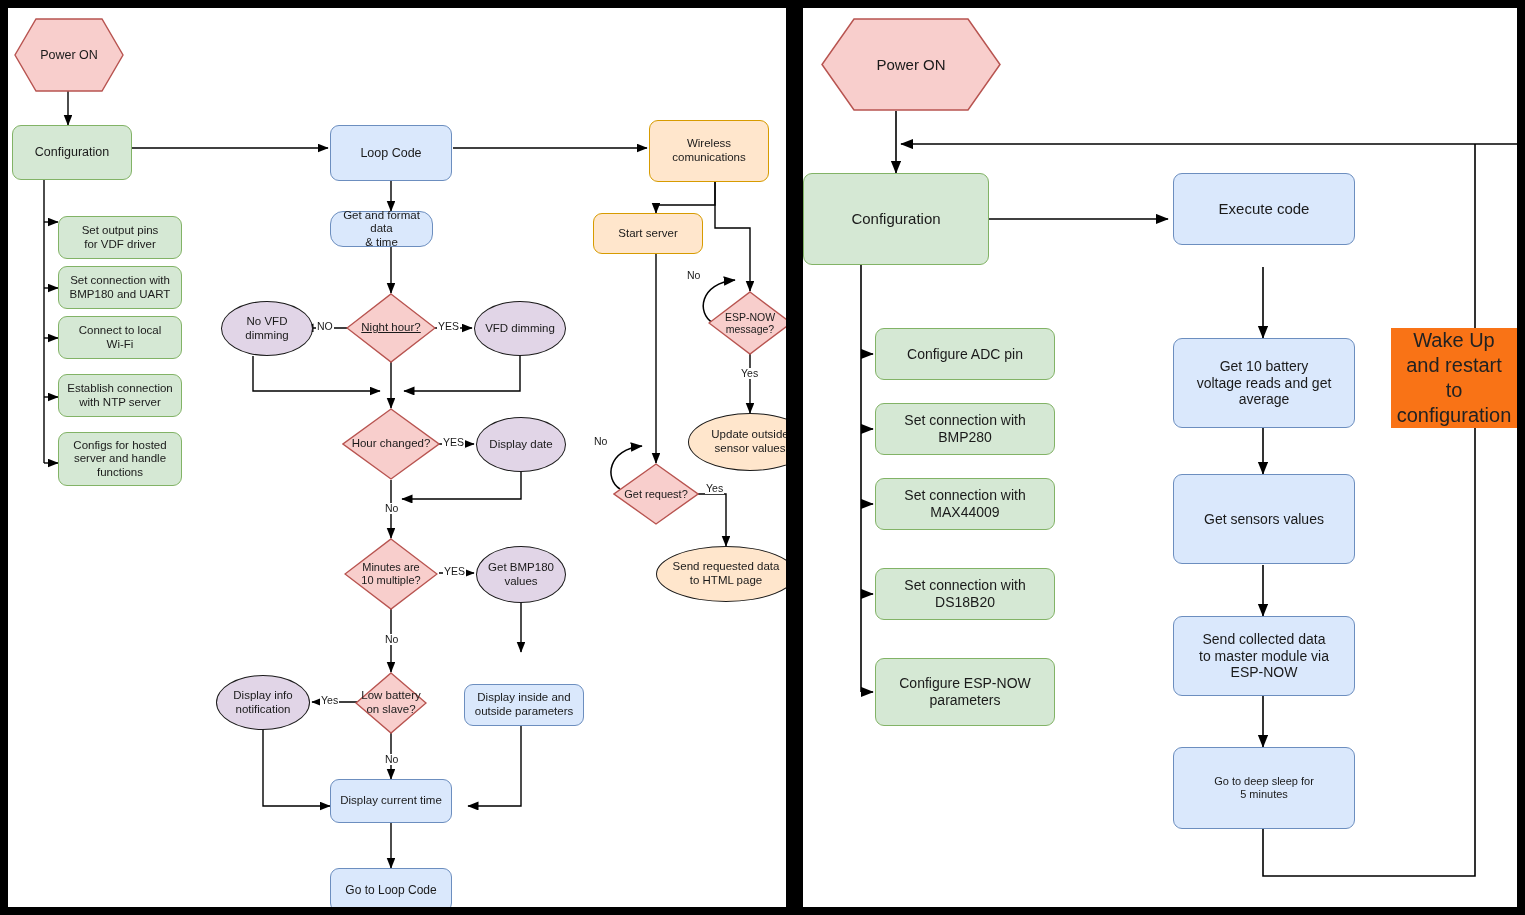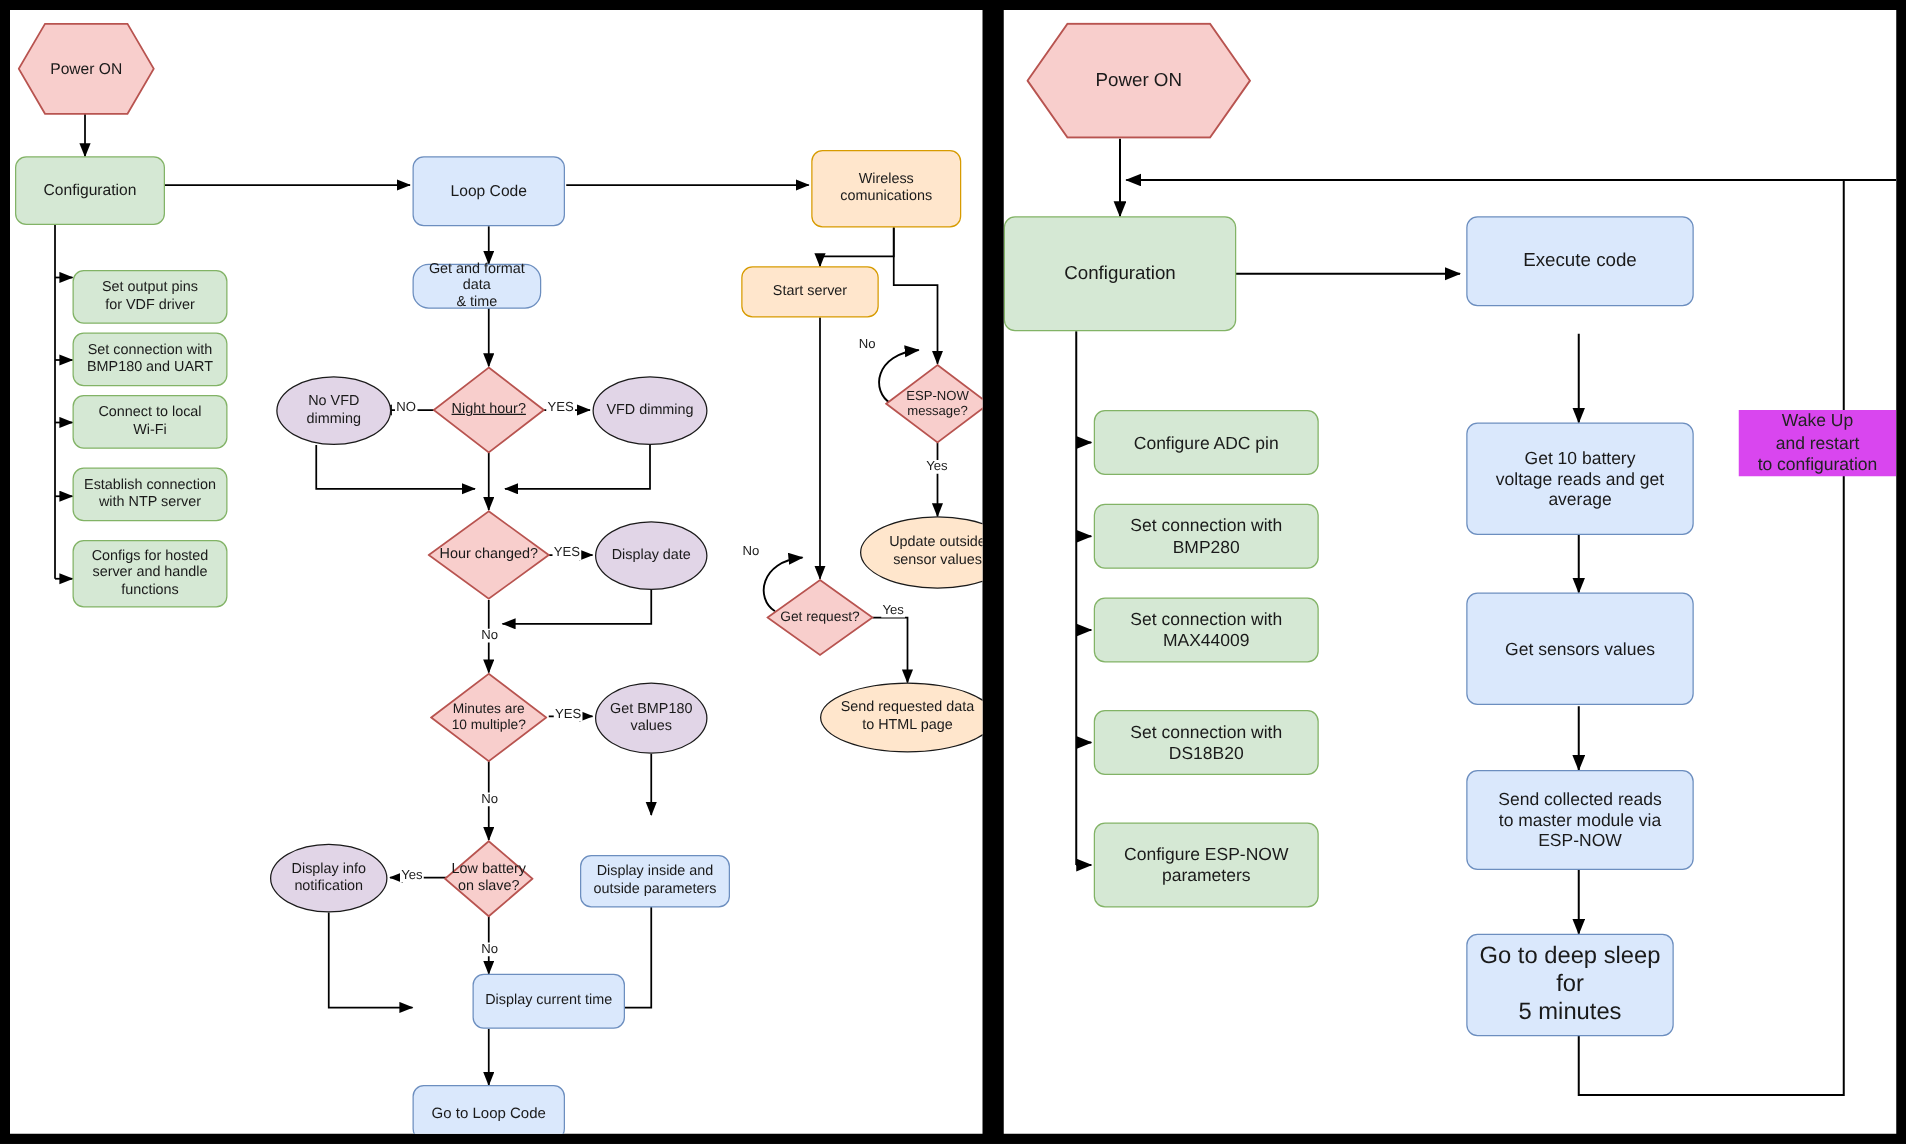--- a/index.html
+++ b/index.html
@@ -221,21 +221,21 @@
       </svg>
       <span class="dlabel">Low battery
 on slave?</span>
     </div>
 
     <div class="node ellipse purple-e" style="left:208px;top:667px;width:94px;height:55px;font-size:11.5px;">
       <span>Display info
 notification</span>
     </div>
 
-    <div class="node rect blue" style="left:322px;top:771px;width:122px;height:44px;font-size:11.5px;margin-left:48px;">
+    <div class="node rect blue" style="left:322px;top:771px;width:122px;height:44px;font-size:11.5px;">
       <span>Display current time</span>
     </div>
 
     <div class="node rect blue" style="left:322px;top:860px;width:122px;height:44px;font-size:12px;">
       <span>Go to Loop Code</span>
     </div>
 
     <div class="node rect orange" style="left:641px;top:112px;width:120px;height:62px;font-size:11.5px;">
       <span>Wireless
 comunications</span>
@@ -362,29 +362,29 @@
       <span>Get 10 battery
 voltage reads and get
 average</span>
     </div>
 
     <div class="node rect blue" style="left:370px;top:466px;width:182px;height:90px;font-size:14px;">
       <span>Get sensors values</span>
     </div>
 
     <div class="node rect blue" style="left:370px;top:608px;width:182px;height:80px;font-size:14px;">
-      <span>Send collected reads
+      <span>Send collected data
 to master module via
 ESP-NOW</span>
     </div>
 
-    <div class="node rect blue" style="left:370px;top:739px;width:166px;height:82px;font-size:19px;justify-content:center;">
+    <div class="node rect blue" style="left:370px;top:739px;width:182px;height:82px;font-size:11px;justify-content:center;">
       <span>Go to deep sleep for
 5 minutes</span>
     </div>
 
-    <div class="plain-text" style="left:588px;top:320px;width:126px;font-size:14px;background:#d946ef;">Wake Up
+    <div class="plain-text" style="left:588px;top:320px;width:126px;font-size:20px;background:#f97316;">Wake Up
 and restart
 to configuration</div>
 
   </div>
 
 </div>
 
 </body></html>

